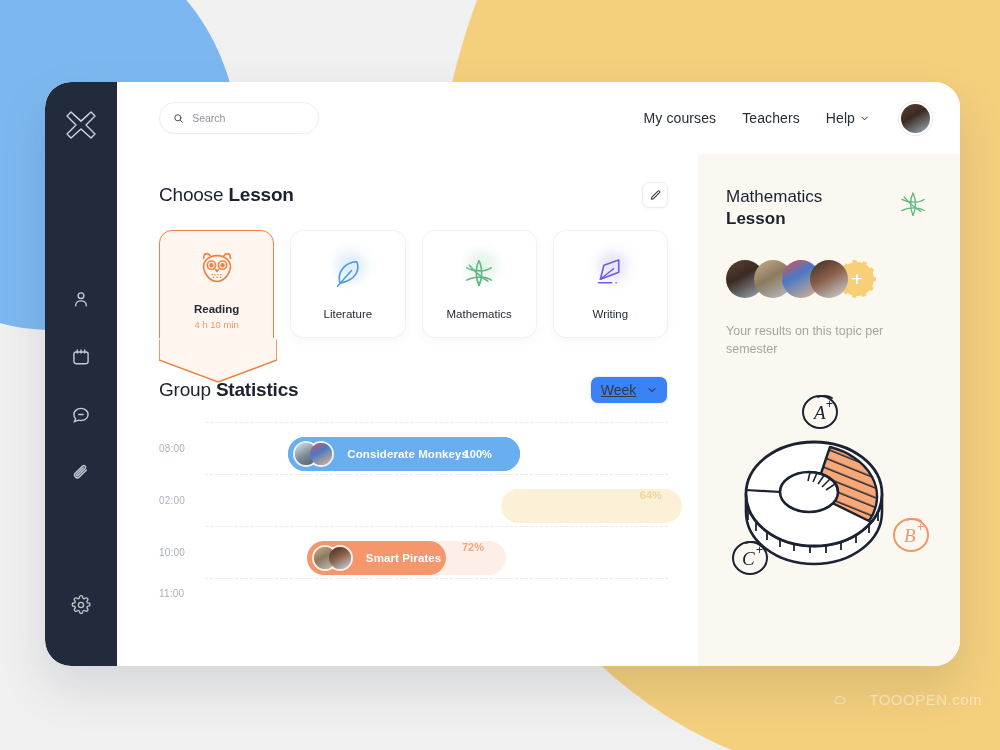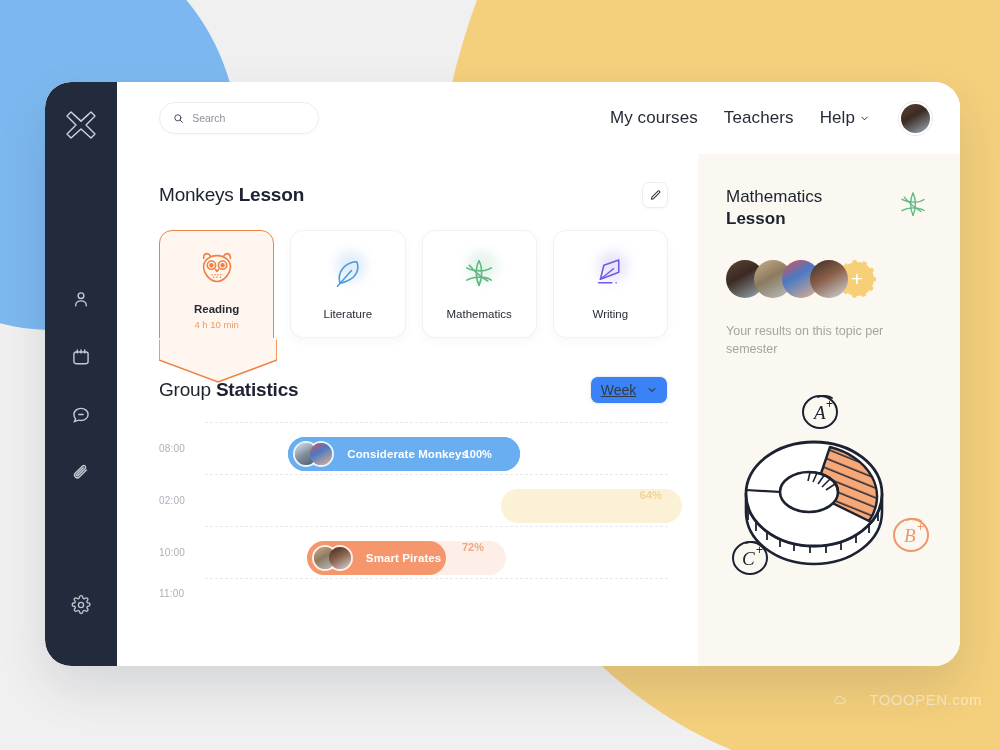--- a/index.html
+++ b/index.html
@@ -83,21 +83,21 @@
   .search-box input {
     border: none; outline: none;
     font-size: 10.5px; color: #5c6472;
     font-family: "Liberation Sans", sans-serif;
     background: transparent; width: 100%;
   }
   .search-box input::placeholder { color: #8a909b; }
 
   .topnav { margin-left: auto; display: flex; align-items: center; gap: 26px; }
   .topnav a {
-    font-size: 17px; color: #262c38; text-decoration: none;
+    font-size: 14px; color: #262c38; text-decoration: none;
     display: flex; align-items: center; gap: 5px; cursor: pointer;
     letter-spacing: .1px;
   }
   .avatar-top {
     width: 33px; height: 33px; border-radius: 50%;
     overflow: hidden; cursor: pointer; margin-left: 4px;
     border: 2px solid #fff;
     box-shadow: 0 0 0 1px #e7e9ec;
   }
 
@@ -329,21 +329,21 @@
         </div>
       </div>
     </div>
 
     <div class="body-split">
 
       <div class="content">
 
         <div class="sec-head" style="margin-top:28px;">
           <div class="sec-title">
-            <span>Monkeys </span><b>Lesson</b>
+            <span>Choose </span><b>Lesson</b>
           </div>
           <div class="edit-btn">
             <svg width="13" height="13" viewBox="0 0 24 24" fill="none" stroke="#2b313d" stroke-width="1.9" stroke-linecap="round" stroke-linejoin="round">
               <path d="M16.5 3.8a2.1 2.1 0 0 1 3 3L8.4 17.9l-4 1 1-4z"></path>
             </svg>
           </div>
         </div>
 
         <div class="lessons">
 

